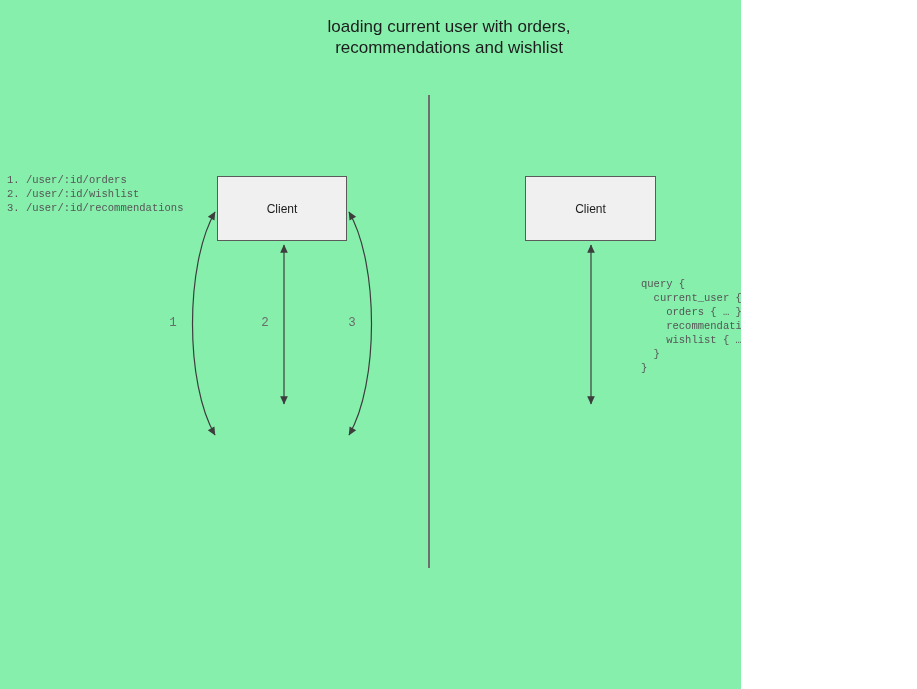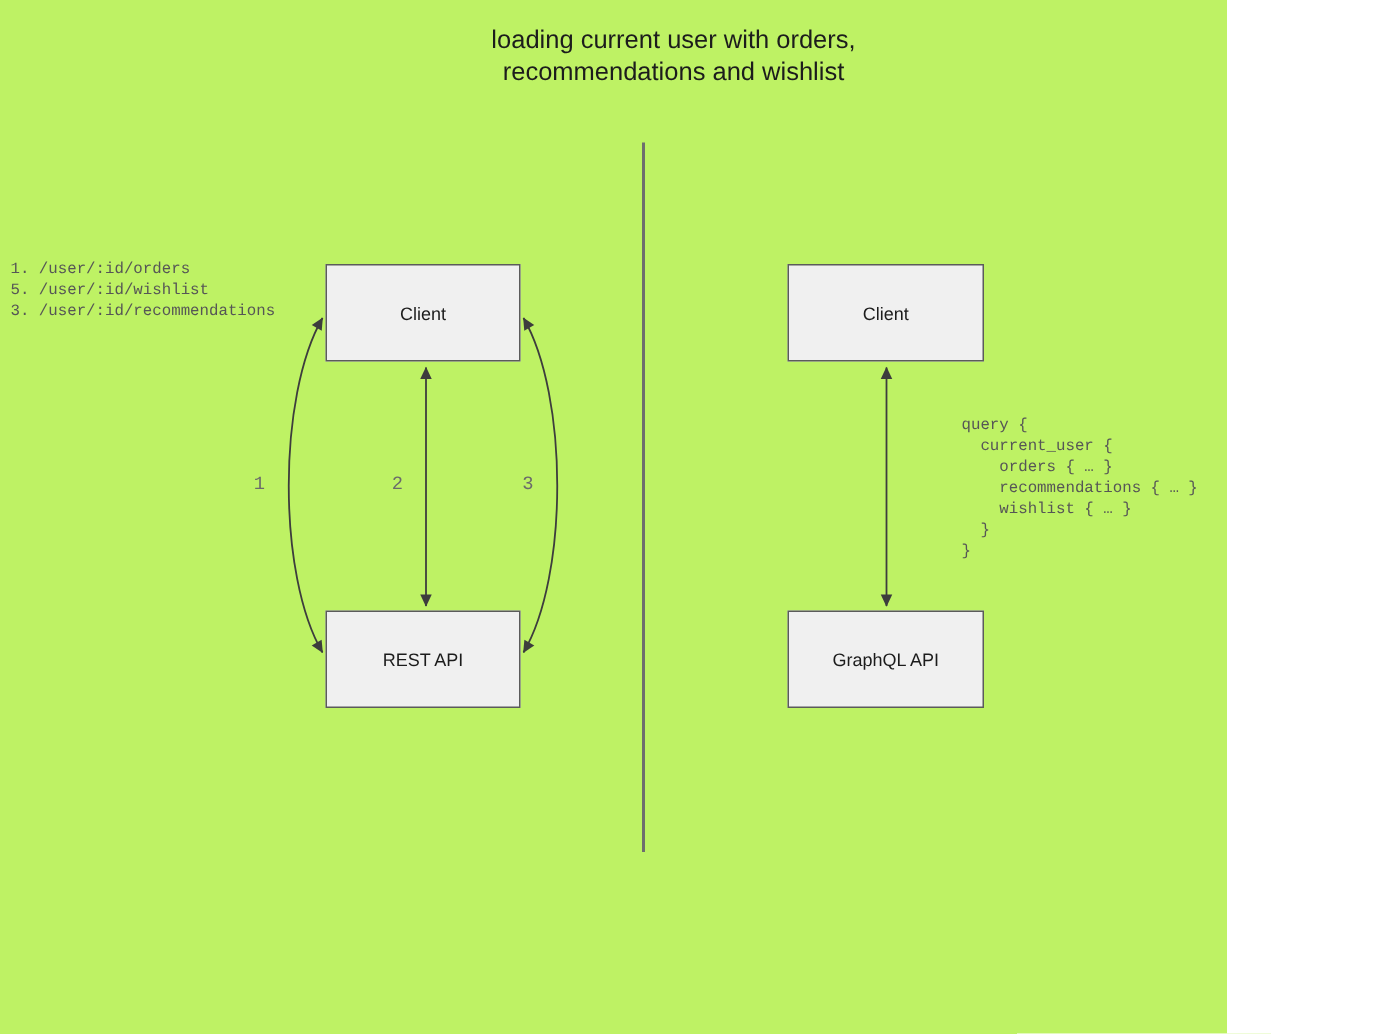--- a/index.html
+++ b/index.html
@@ -7,23 +7,23 @@
     --box-border: #5b5b5b;
     --arrow: #3d3d3d;
     --divider: #6e6e6e;
     --muted-text: #565656;
     --title-text: #1c1c1c;
   }
   * { margin: 0; padding: 0; box-sizing: border-box; }
   html, body { background: #ffffff; }
   .canvas {
     position: relative;
-    width: 818px;
+    width: 741px;
     height: 689px;
-    background: #bef264;
+    background: #86efac;
     overflow: hidden;
     font-family: "Liberation Sans", sans-serif;
   }
   .title {
     position: absolute;
     left: 0;
     top: 16px;
     width: 898px;
     text-align: center;
     font-size: 17px;
@@ -96,39 +96,33 @@
 <body>
 
 <div class="canvas">
 
   <div class="title">loading current user with orders,
 recommendations and wishlist</div>
 
   <div class="divider"></div>
 
   <div class="code" id="endpoint-list">1. /user/:id/orders
-5. /user/:id/wishlist
+2. /user/:id/wishlist
 3. /user/:id/recommendations</div>
 
   <div class="node-box" id="rest-client-box">
     <span class="label">Client</span>
-  </div>
-  <div class="node-box" id="rest-api-box">
-    <span class="label">REST API</span>
   </div>
 
   <div class="arrow-num" id="arrow-label-1">1</div>
   <div class="arrow-num" id="arrow-label-2">2</div>
   <div class="arrow-num" id="arrow-label-3">3</div>
 
   <div class="node-box" id="graphql-client-box">
     <span class="label">Client</span>
-  </div>
-  <div class="node-box" id="graphql-api-box">
-    <span class="label">GraphQL API</span>
   </div>
 
   <div class="code" id="graphql-query">query {
   current_user {
     orders { … }
     recommendations { … }
     wishlist { … }
   }
 }</div>
 

